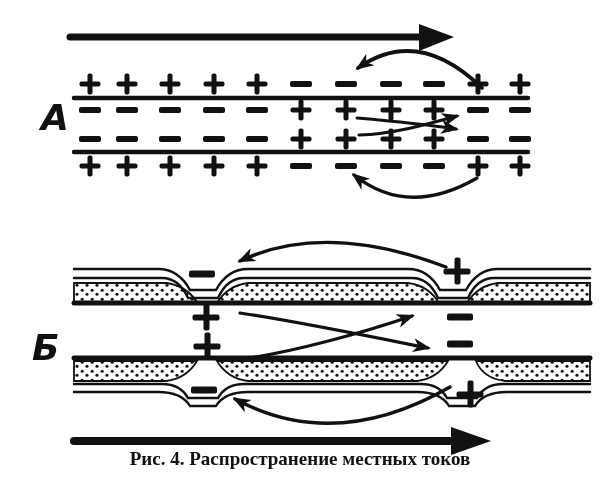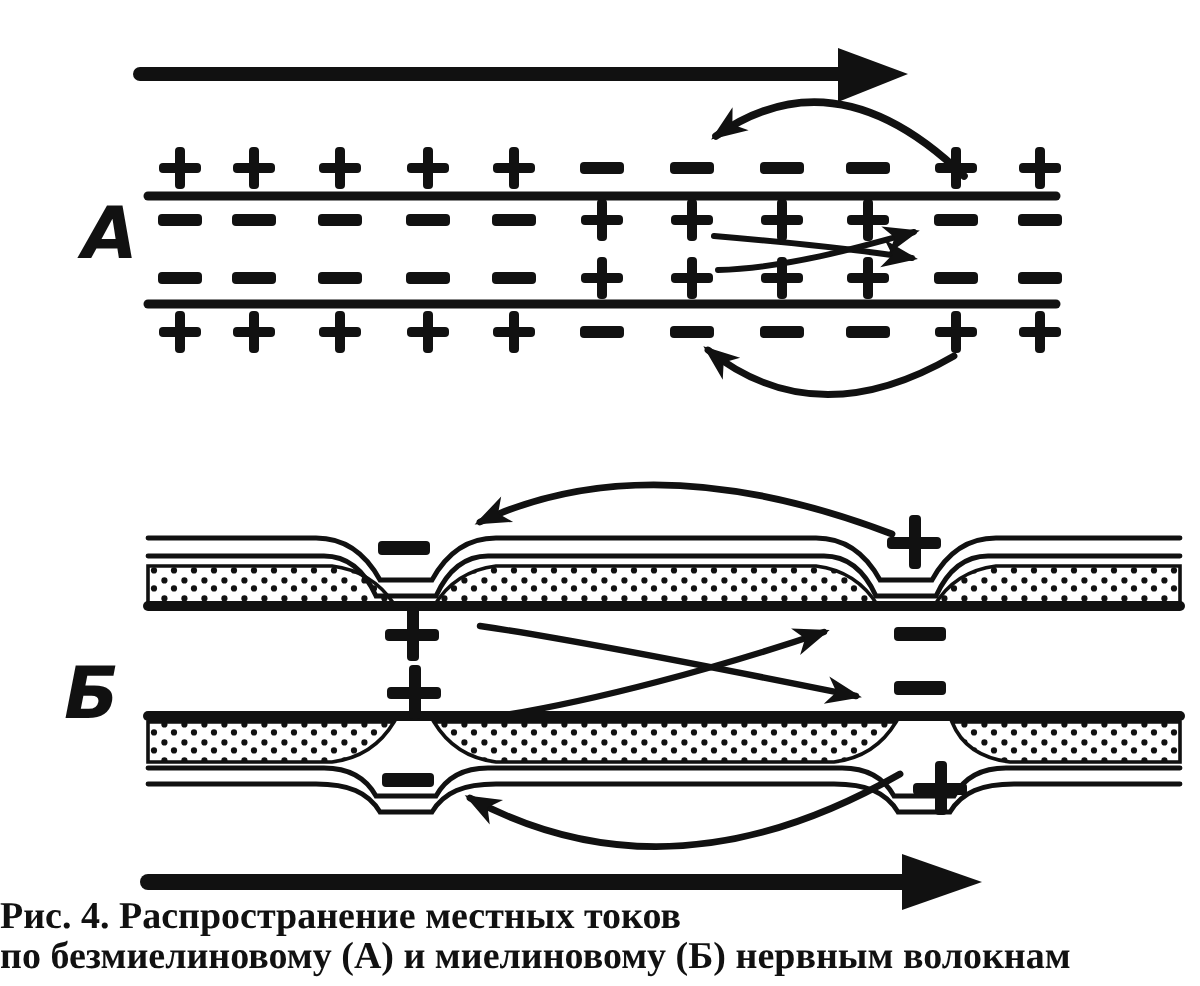--- a/index.html
+++ b/index.html
@@ -19,21 +19,21 @@
   .charge{position:absolute;transform:translate(-50%,-50%);}
   .plus::before{content:"";position:absolute;left:0;right:0;top:50%;margin-top:-3px;height:6px;background:#111;border-radius:2px;}
   .plus::after{content:"";position:absolute;top:0;bottom:0;left:50%;margin-left:-3px;width:6px;background:#111;border-radius:2px;}
   .sz-a.plus{width:21px;height:21px;}
   .sz-a.plus::before{height:5px;margin-top:-2.5px;}
   .sz-a.plus::after{width:5px;margin-left:-2.5px;}
   .sz-a.minus{width:22px;height:6px;background:#111;border-radius:2px;}
   .sz-b.plus{width:27px;height:27px;}
   .sz-b.minus{width:26px;height:7px;background:#111;border-radius:2px;}
   .caption{
-    position:absolute;left:0;top:449px;width:600px;text-align:left;
+    position:absolute;left:0;top:449px;width:600px;text-align:center;
     color:#111;font-weight:bold;font-size:19px;line-height:20px;
   }
   .caption div{white-space:nowrap;}
 </style>
 </head>
 <body>
 
 <div class="figure">
 
   <svg width="600" height="493" viewBox="0 0 600 493">
@@ -150,15 +150,14 @@
       <span class="charge plus sz-b" style="left: 206px; top: 317px;"></span>
       <span class="charge minus sz-b" style="left: 460px; top: 317px;"></span>
       <span class="charge plus sz-b" style="left: 207px; top: 346px;"></span>
       <span class="charge minus sz-b" style="left: 460px; top: 344px;"></span>
       <span class="charge minus sz-b" style="left: 204px; top: 390px;"></span>
       <span class="charge plus sz-b" style="left: 470px; top: 394px;"></span>
     </div>
 
   <div class="caption">
     <div>Рис. 4. Распространение местных токов</div>
-    <div>по безмиелиновому (А) и миелиновому (Б) нервным волокнам</div>
   </div>
 </div>
 
 </body></html>

